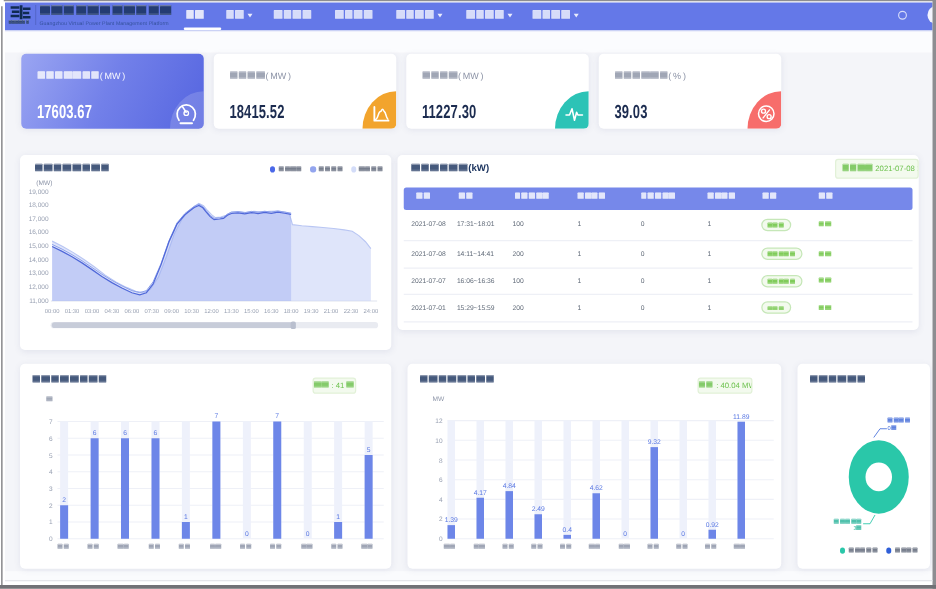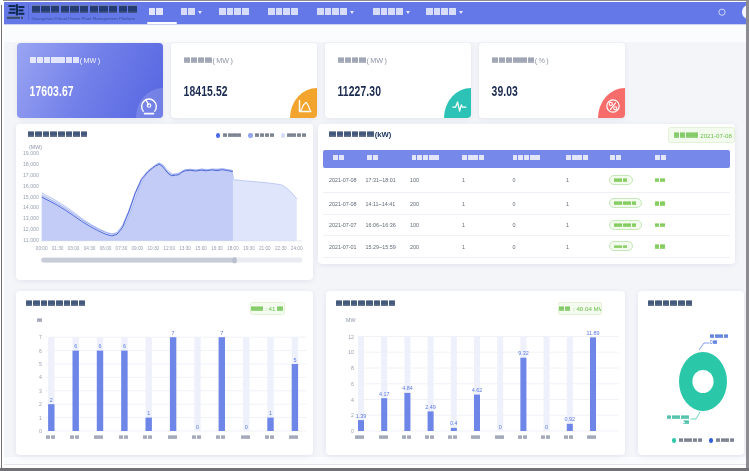--- a/index.html
+++ b/index.html
@@ -1,19 +1,19 @@
 <!DOCTYPE html>
 <html><head><meta charset="utf-8"><style>
 *{margin:0;padding:0;box-sizing:border-box}
 html,body{width:749px;height:471px;background:#fff;overflow:hidden;font-family:"Liberation Sans",sans-serif;-webkit-font-smoothing:antialiased}
 #st{position:absolute;left:0;top:0;width:749px;height:471px}
 .ab{position:absolute}
 i.k{display:inline-block;width:.86em;height:.84em;margin-right:.13em;background:currentColor;opacity:.82;border-radius:.5px;box-shadow:inset 0 1px 0 rgba(255,255,255,.38),inset 0 -1.5px 0 rgba(255,255,255,.16)}
 .panel{position:absolute;background:#fff;border-radius:4px;box-shadow:0 1px 5px rgba(80,90,140,.10)}
-.card{position:absolute;top:43px;height:75px;background:#fff;border-radius:4px;box-shadow:0 1px 5px rgba(80,90,140,.10);overflow:hidden}
+.card{position:absolute;top:43px;height:60px;background:#fff;border-radius:4px;box-shadow:0 1px 5px rgba(80,90,140,.10);overflow:hidden}
 .clab{position:absolute;left:13px;top:13px;font-size:7.2px;color:#8c93a6;white-space:nowrap}
 .cval{position:absolute;left:12.5px;top:40px;font-size:10.4px;font-weight:bold;color:#1c2c50;letter-spacing:.1px;white-space:nowrap;transform:scaleY(1.46);transform-origin:0 0}
 .qd{position:absolute;right:0;bottom:0;width:27px;height:30px;border-top-left-radius:100%}
 .ptitle{position:absolute;font-size:7.7px;font-weight:bold;color:#1d3560;white-space:nowrap}
 .badge{position:absolute;background:#f3faee;border:0.6px solid #e2f1d8;border-radius:2.5px;color:#6cc14d;font-size:6.2px;white-space:nowrap;overflow:hidden}
 .tk{font-size:5.2px;fill:#98a0b2;font-family:"Liberation Sans",sans-serif}
 .tx{font-size:4.7px;fill:#98a0b2;font-family:"Liberation Sans",sans-serif}
 .bv{font-size:5.4px;fill:#5b79e3;font-family:"Liberation Sans",sans-serif}
 .xg{position:absolute;font-size:4.9px;color:#8a92a6}
 .mi{position:absolute;top:8px;font-size:7.8px;color:rgba(255,255,255,.9);white-space:nowrap}

